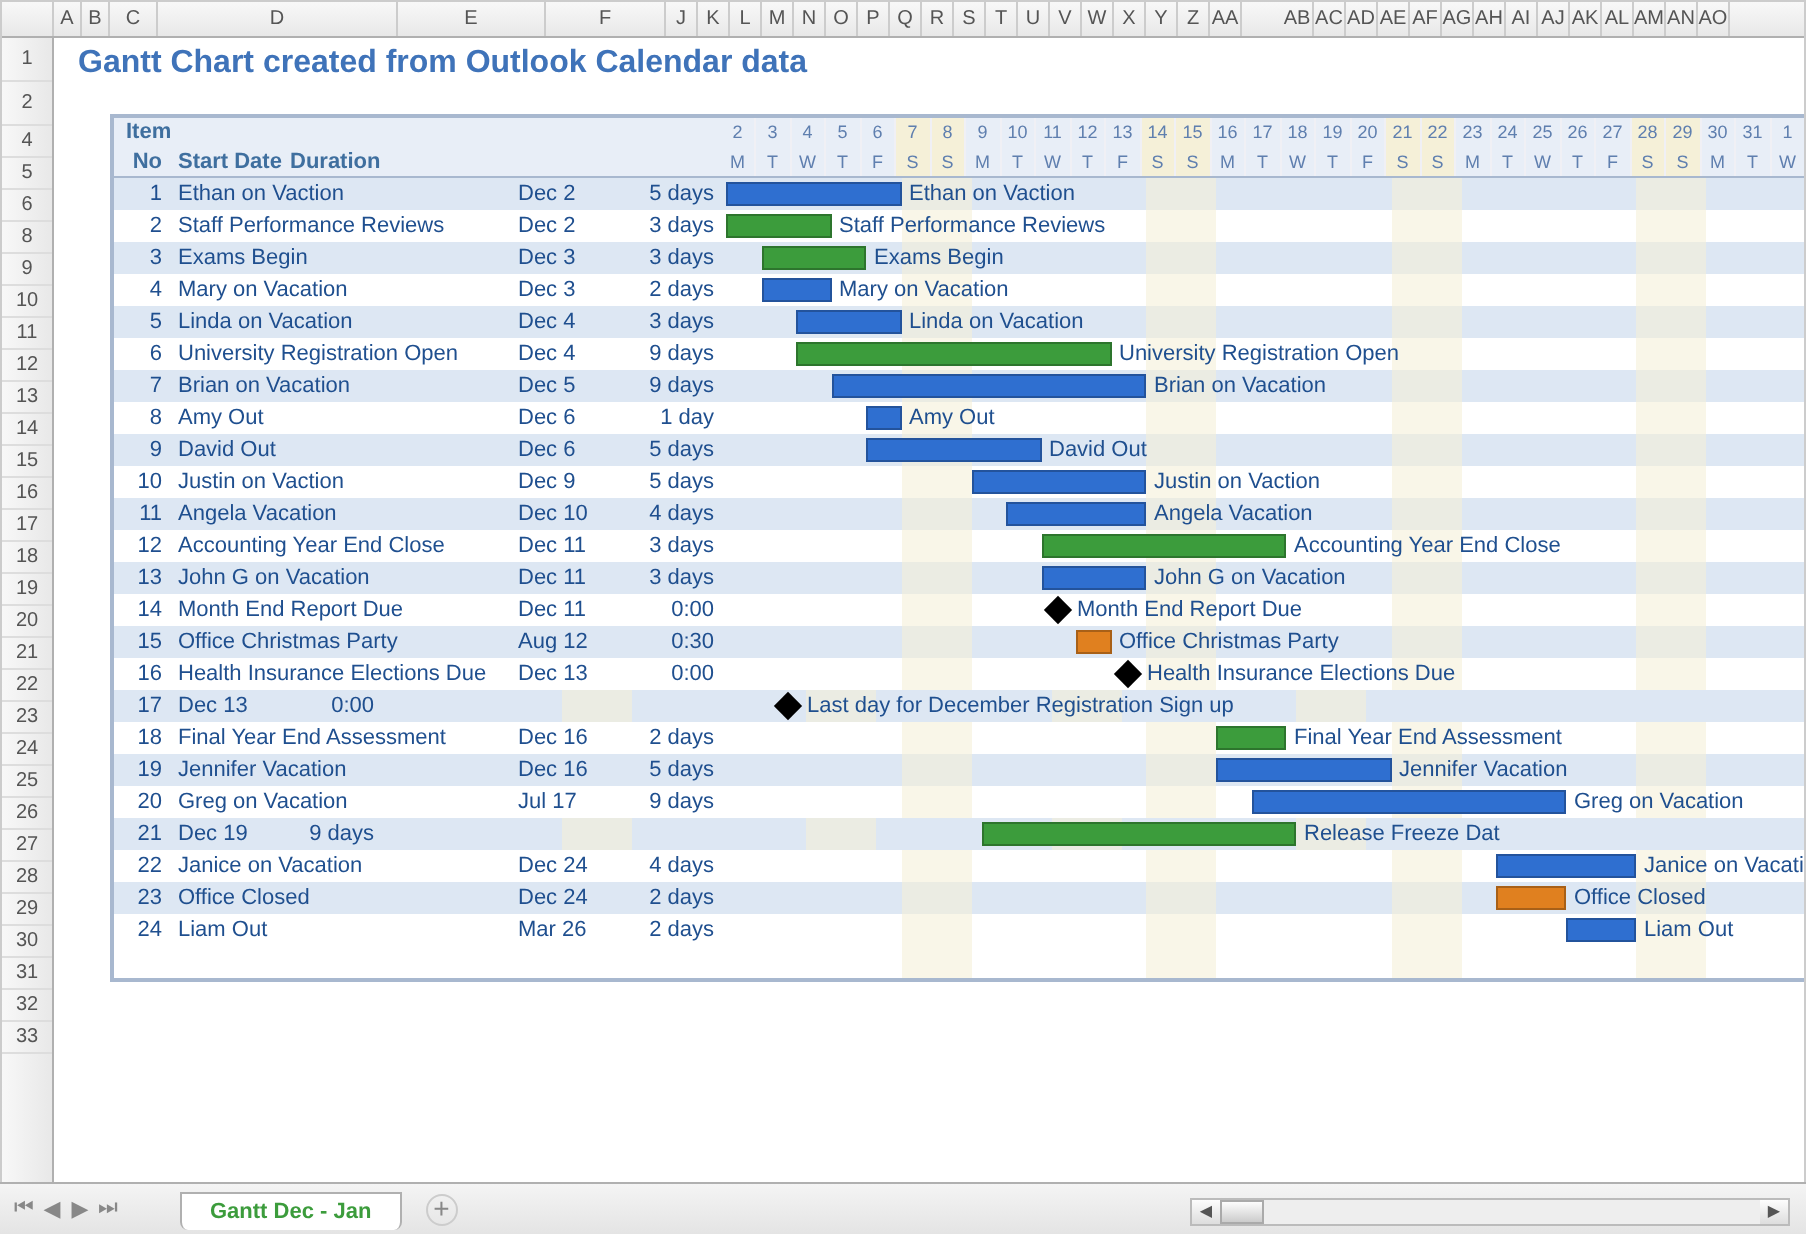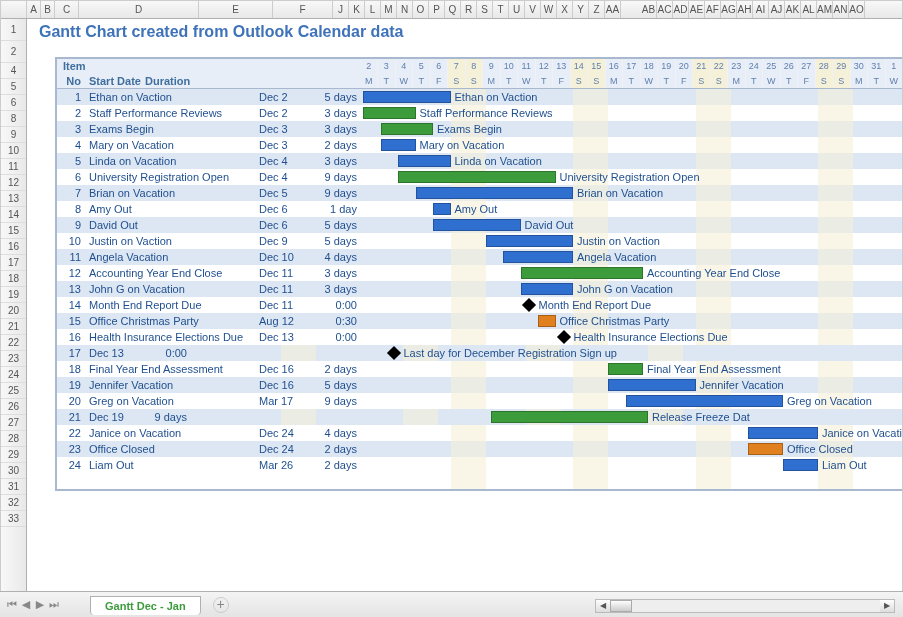--- a/index.html
+++ b/index.html
@@ -614,21 +614,21 @@
                 <div class="wk-bg" style="left: 350px;"></div>
                 <div class="wk-bg" style="left: 455px;"></div>
                 <div class="wk-bg" style="left: 472.5px;"></div>
                 <div class="bar blue" style="left: 245px; width: 87.5px;"></div>
                 <div class="bar-label" style="left: 336.5px;">Jennifer Vacation</div>
               </div>
             </div>
             <div class="task-row">
               <div class="cell-no">20</div>
               <div class="cell-task">Greg on Vacation</div>
-              <div class="cell-date">Mar 17</div>
+              <div class="cell-date">Jul 17</div>
               <div class="cell-dur">9 days</div>
               <div class="gantt-area">
                 <div class="wk-bg" style="left: 87.5px;"></div>
                 <div class="wk-bg" style="left: 105px;"></div>
                 <div class="wk-bg" style="left: 210px;"></div>
                 <div class="wk-bg" style="left: 227.5px;"></div>
                 <div class="wk-bg" style="left: 332.5px;"></div>
                 <div class="wk-bg" style="left: 350px;"></div>
                 <div class="wk-bg" style="left: 455px;"></div>
                 <div class="wk-bg" style="left: 472.5px;"></div>

